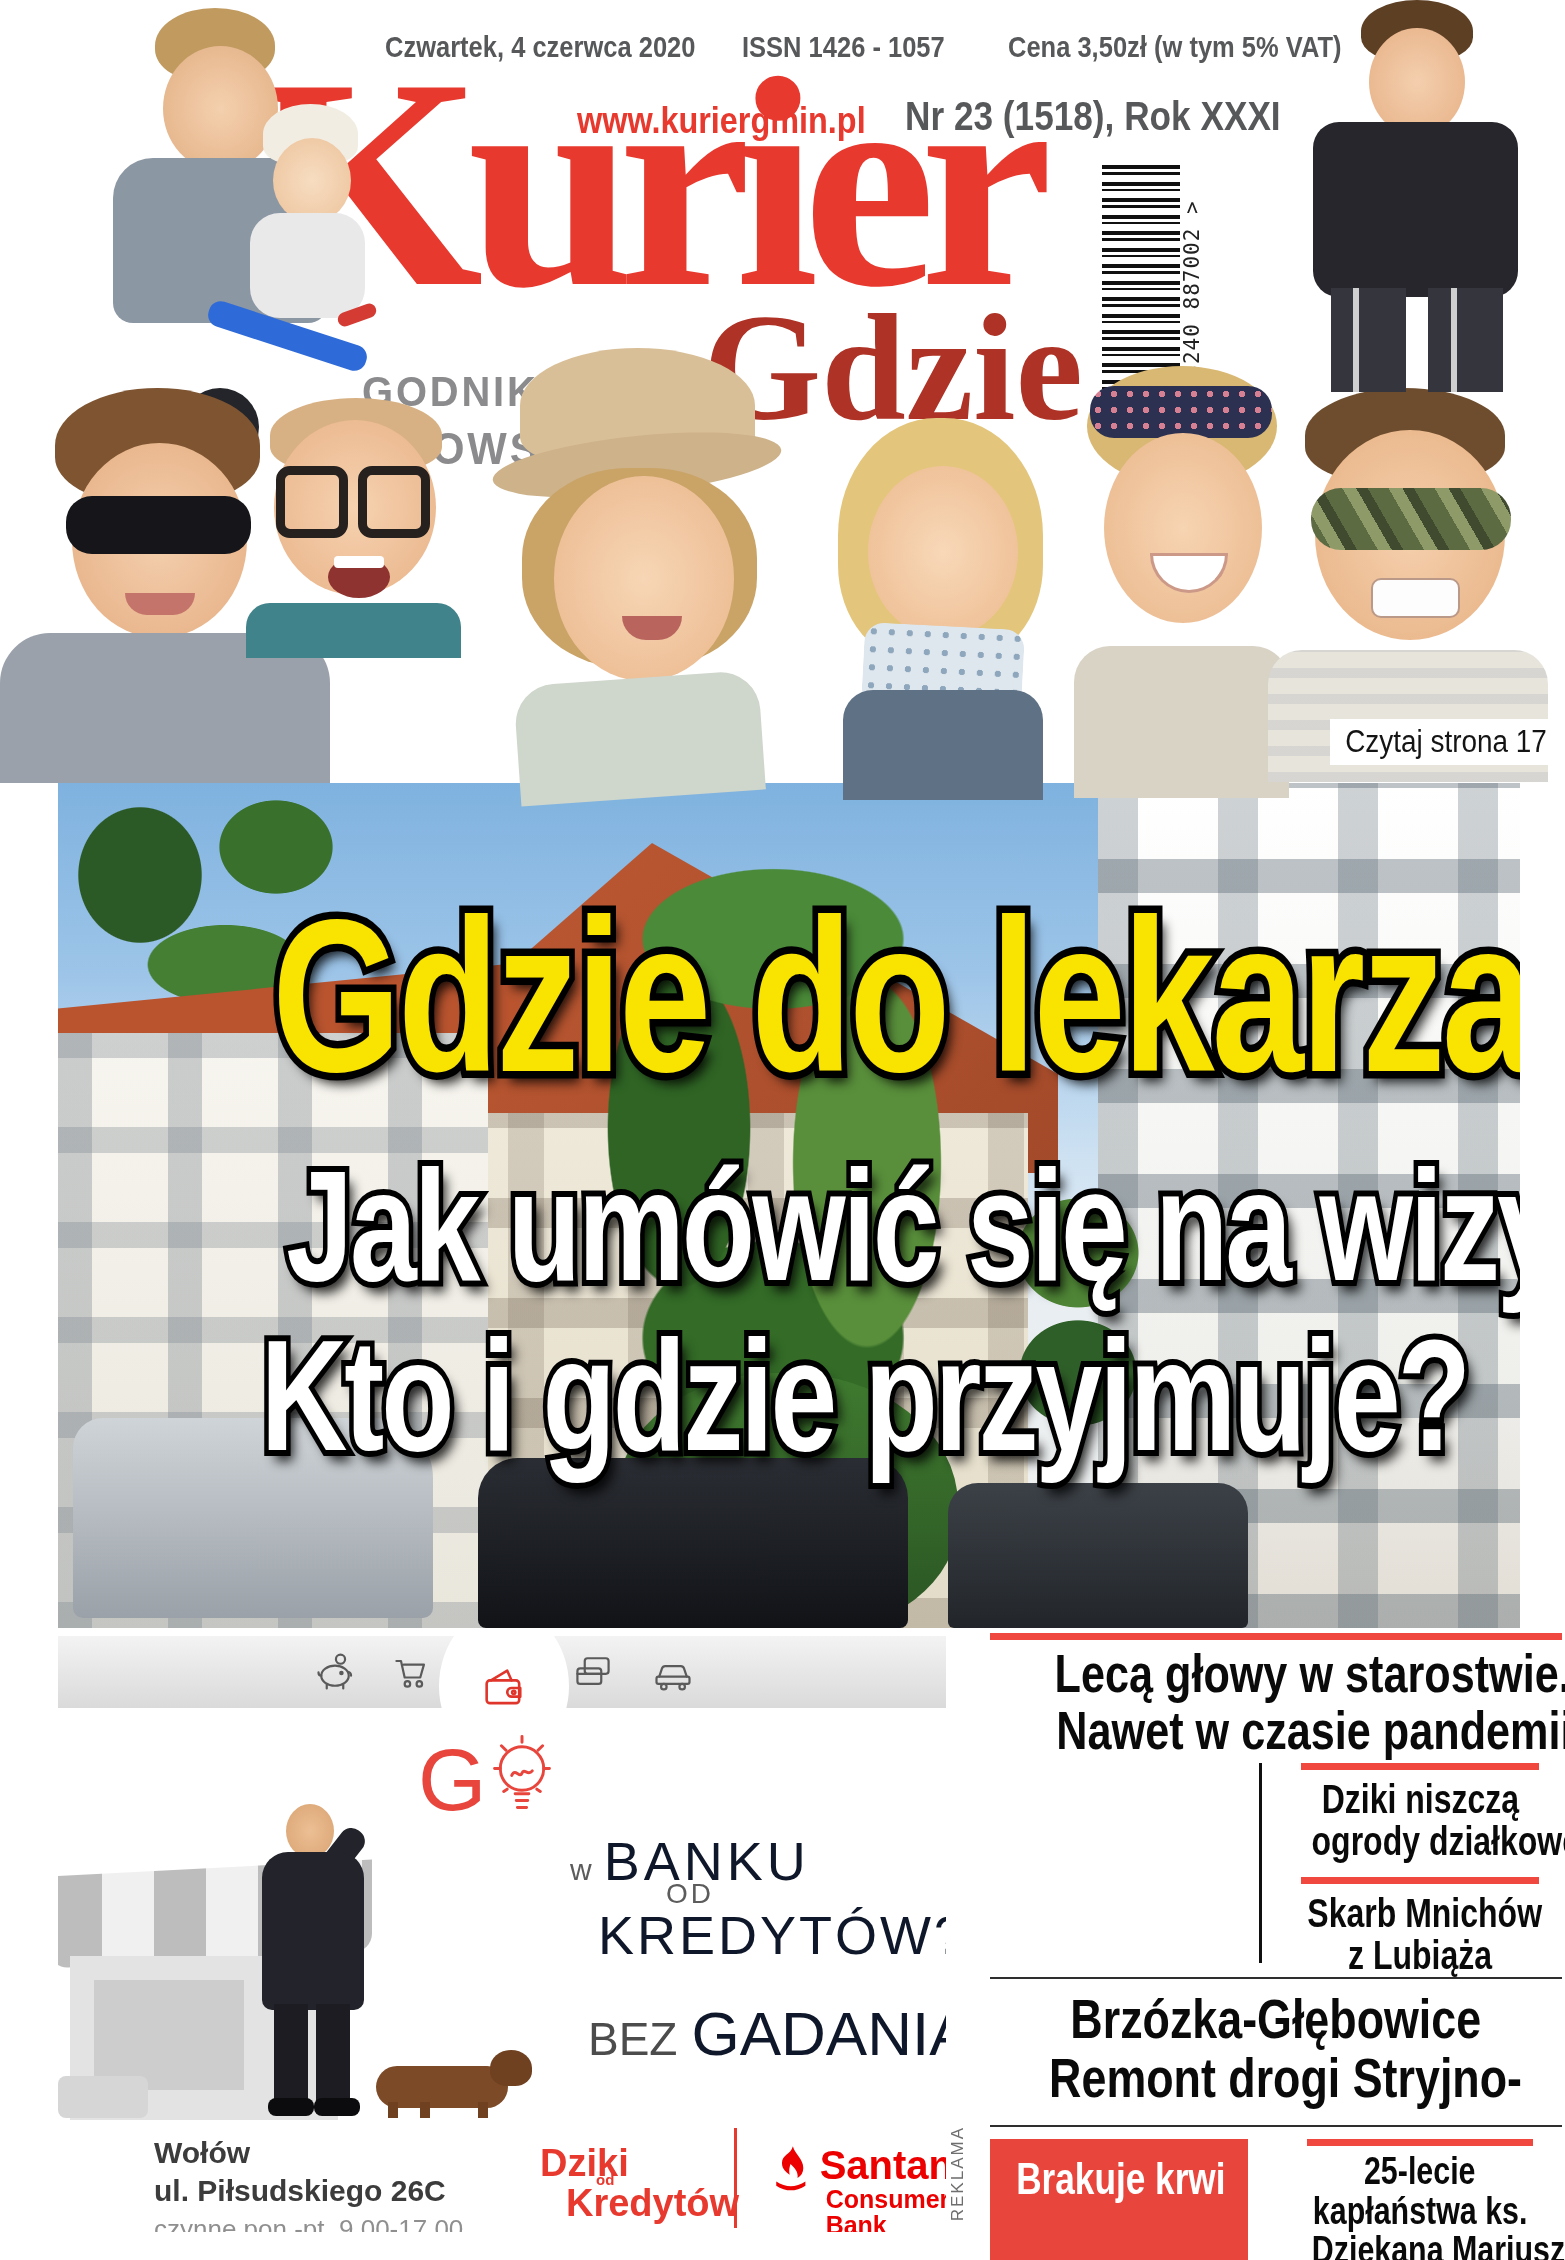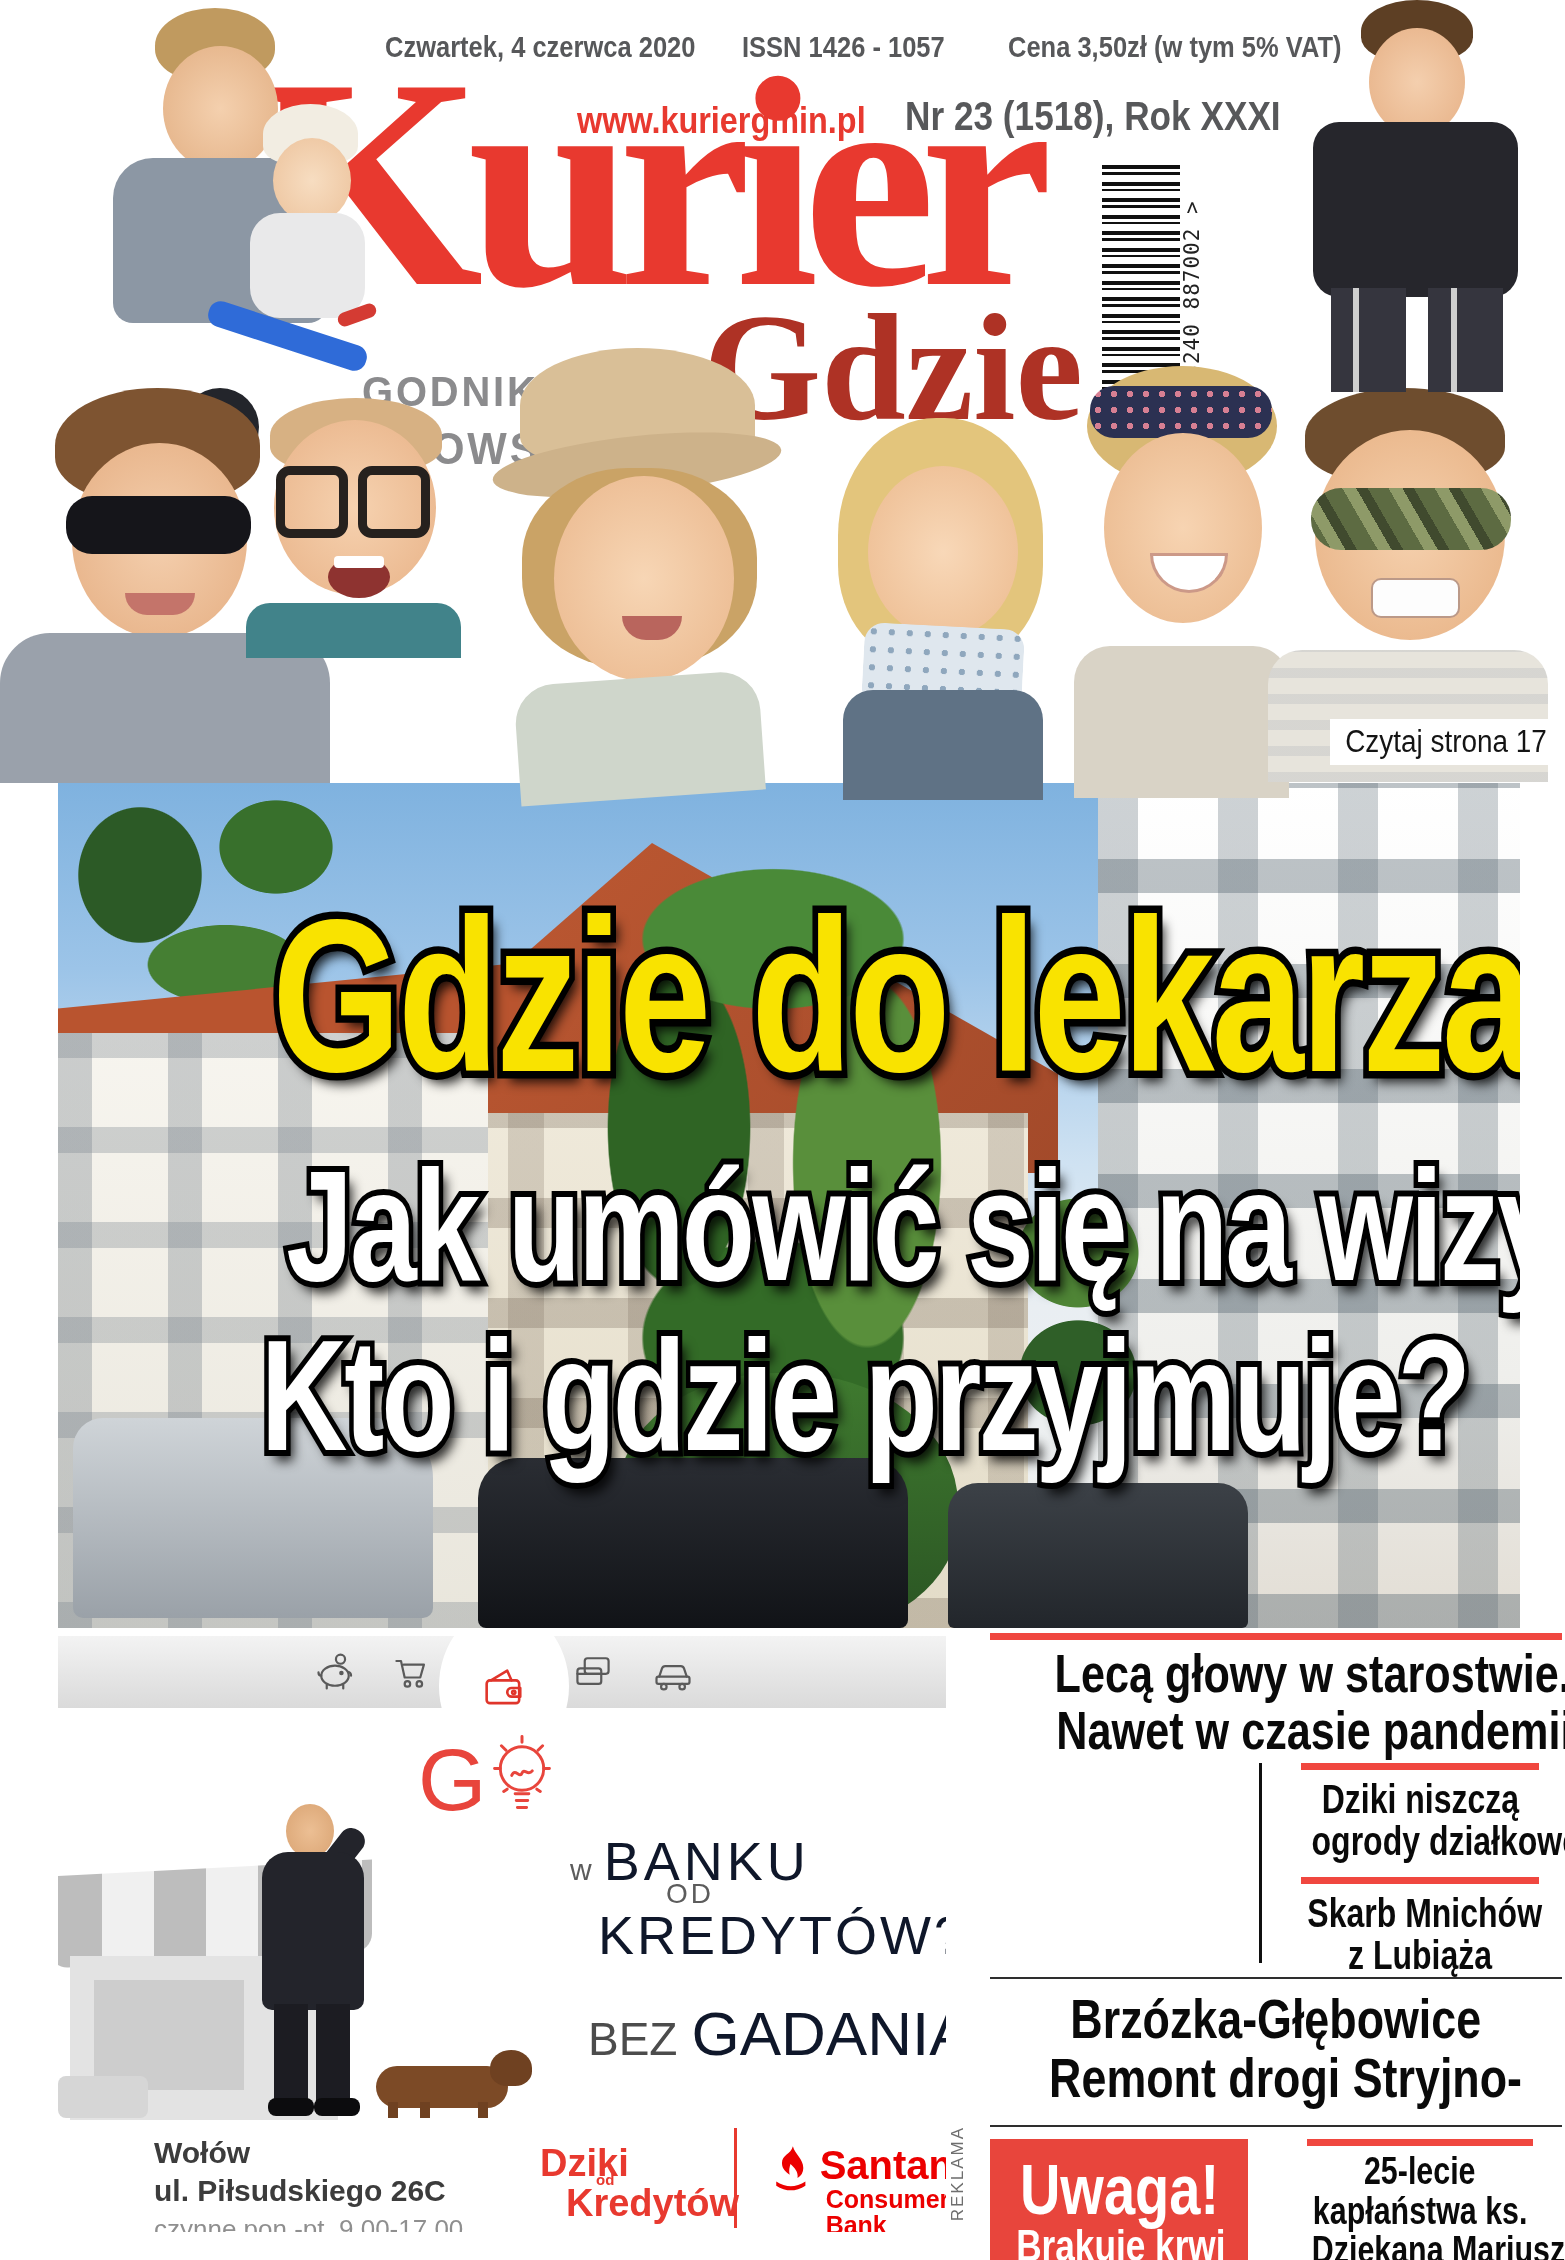--- a/index.html
+++ b/index.html
@@ -364,21 +364,20 @@
     </div>
 
     <div class="hrline" style="top:344px;"></div>
     <div class="abs" style="left:0;top:356px;width:572px;">
       <div class="nl"><span class="cond f56">Brzózka-Głębowice</span></div>
       <div class="nl"><span class="cond f56">Remont drogi Stryjno-</span></div>
     </div>
     <div class="hrline" style="top:492px;"></div>
 
     <div class="alert" style="top:506px;height:121px;">
-      <div class="nl" style="line-height:.95;"><span class="cond f70">Uwaga!</span></div>
       <div class="nl" style="line-height:1;"><span class="cond f44w">Brakuje krwi</span></div>
     </div>
     <div class="abs" style="left:288px;top:506px;width:284px;">
       <div class="nrule" style="position:relative;width:226px;margin:0 auto;"></div>
       <div style="margin-top:6px;line-height:1;">
         <div class="nl" style="line-height:1.04;"><span class="cond f38">25-lecie</span></div>
         <div class="nl" style="line-height:1.04;"><span class="cond f38">kapłaństwa ks.</span></div>
         <div class="nl" style="line-height:1.04;"><span class="cond f38">Dziekana Mariusza</span></div>
 
       </div>

